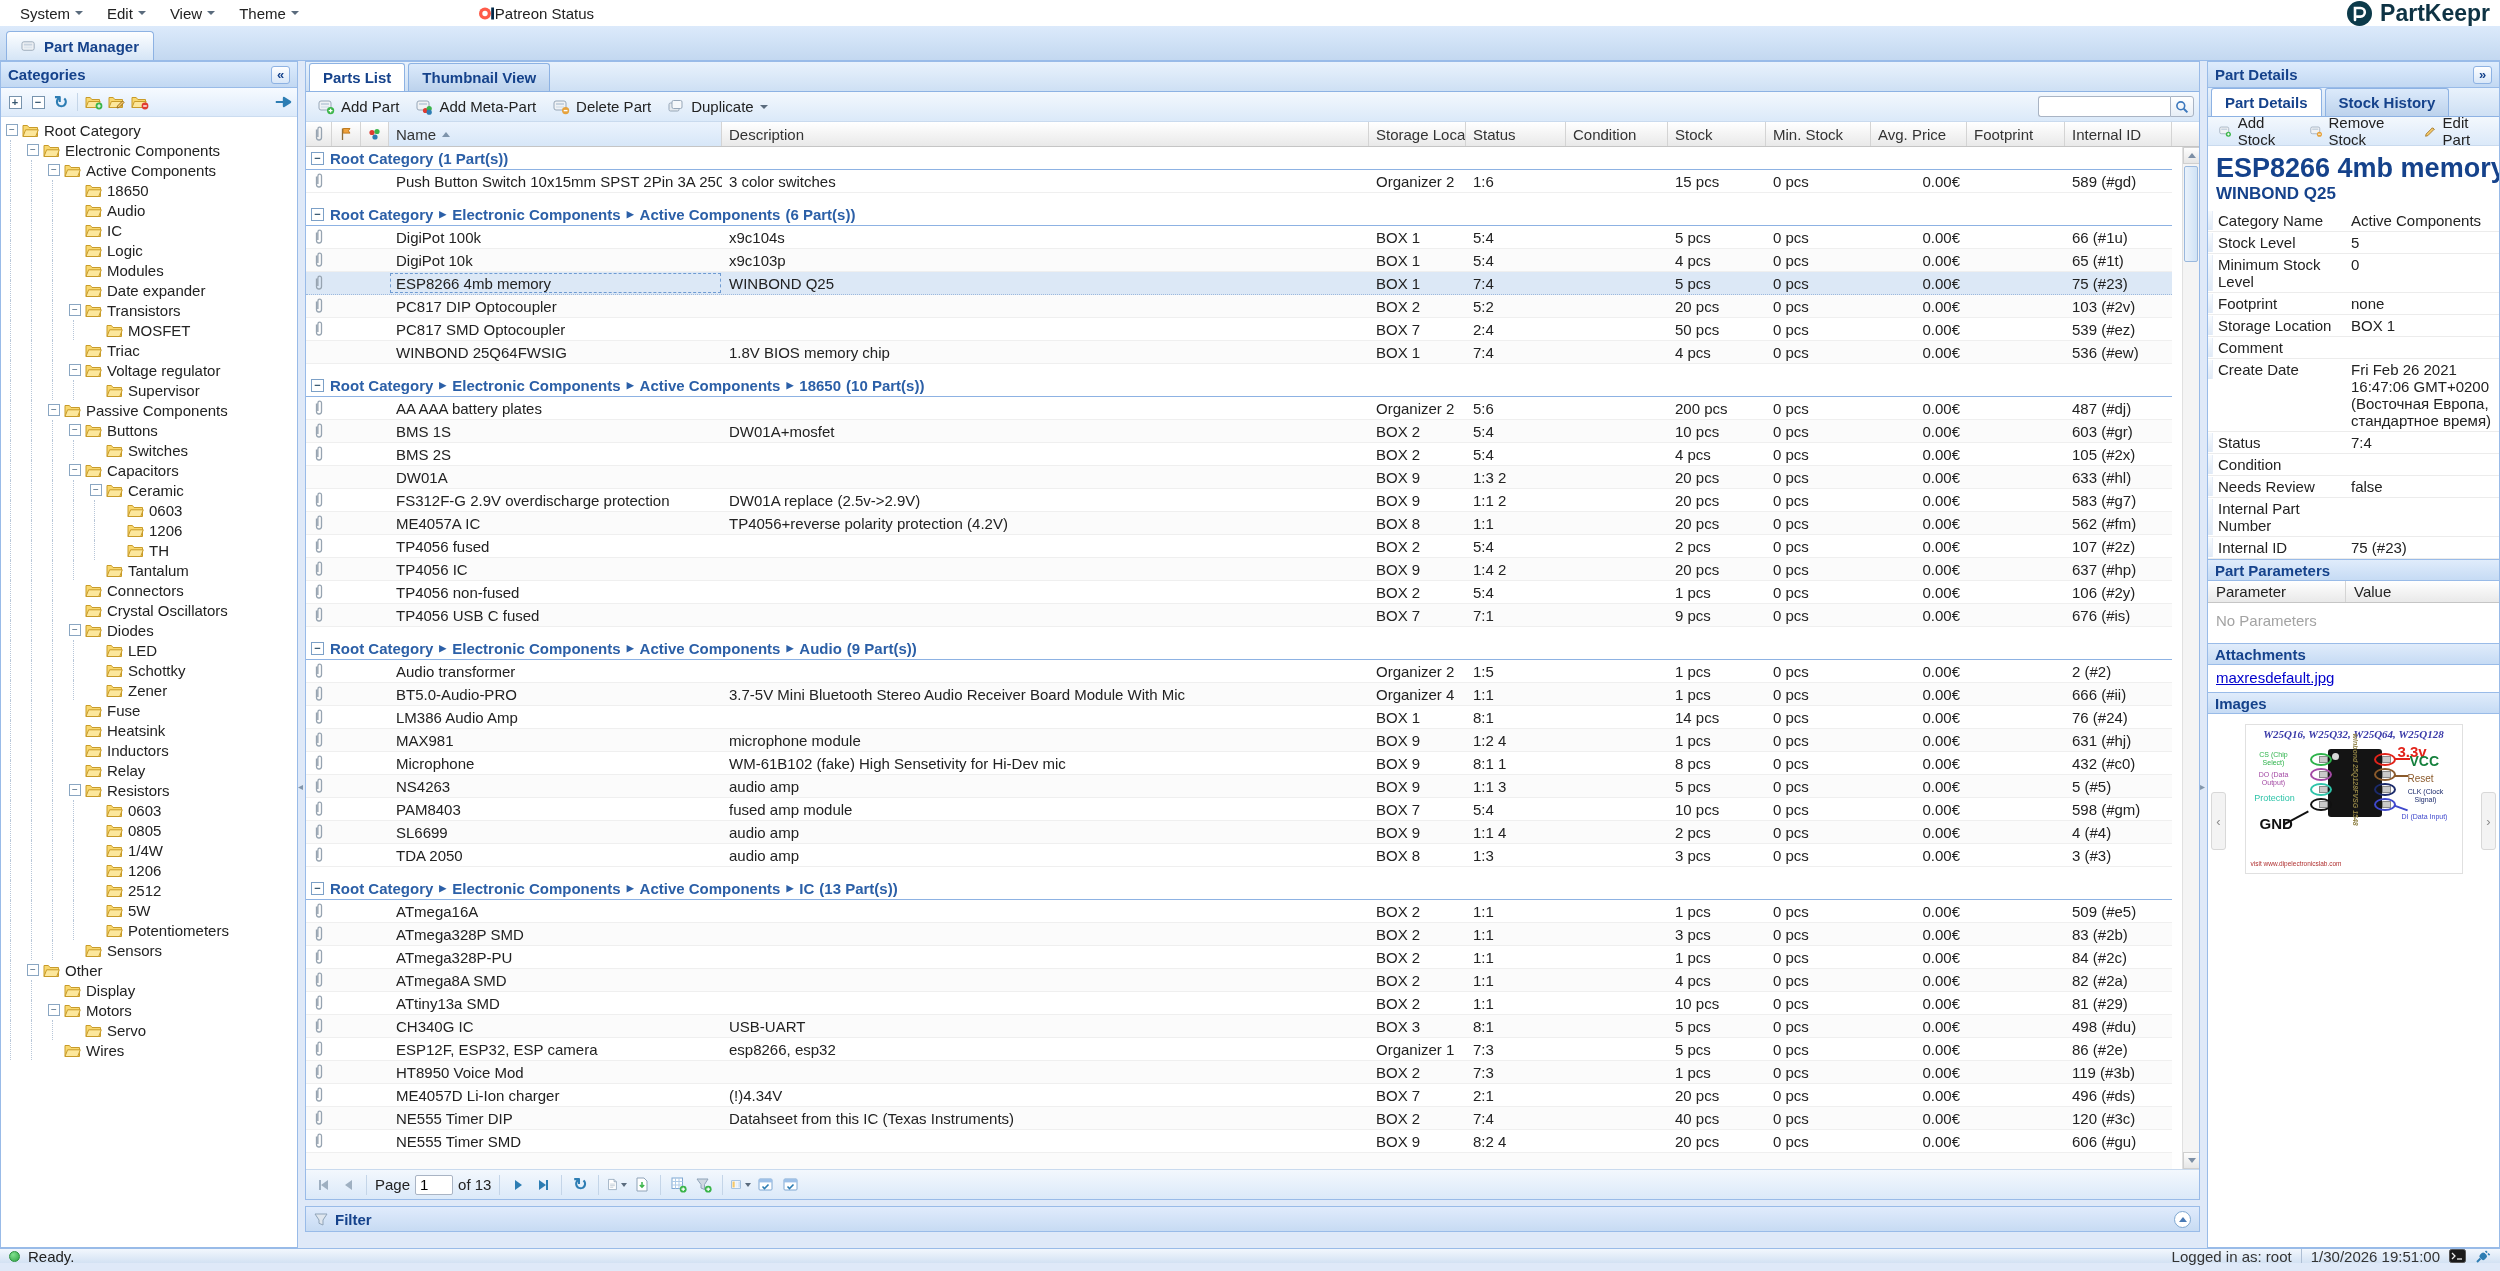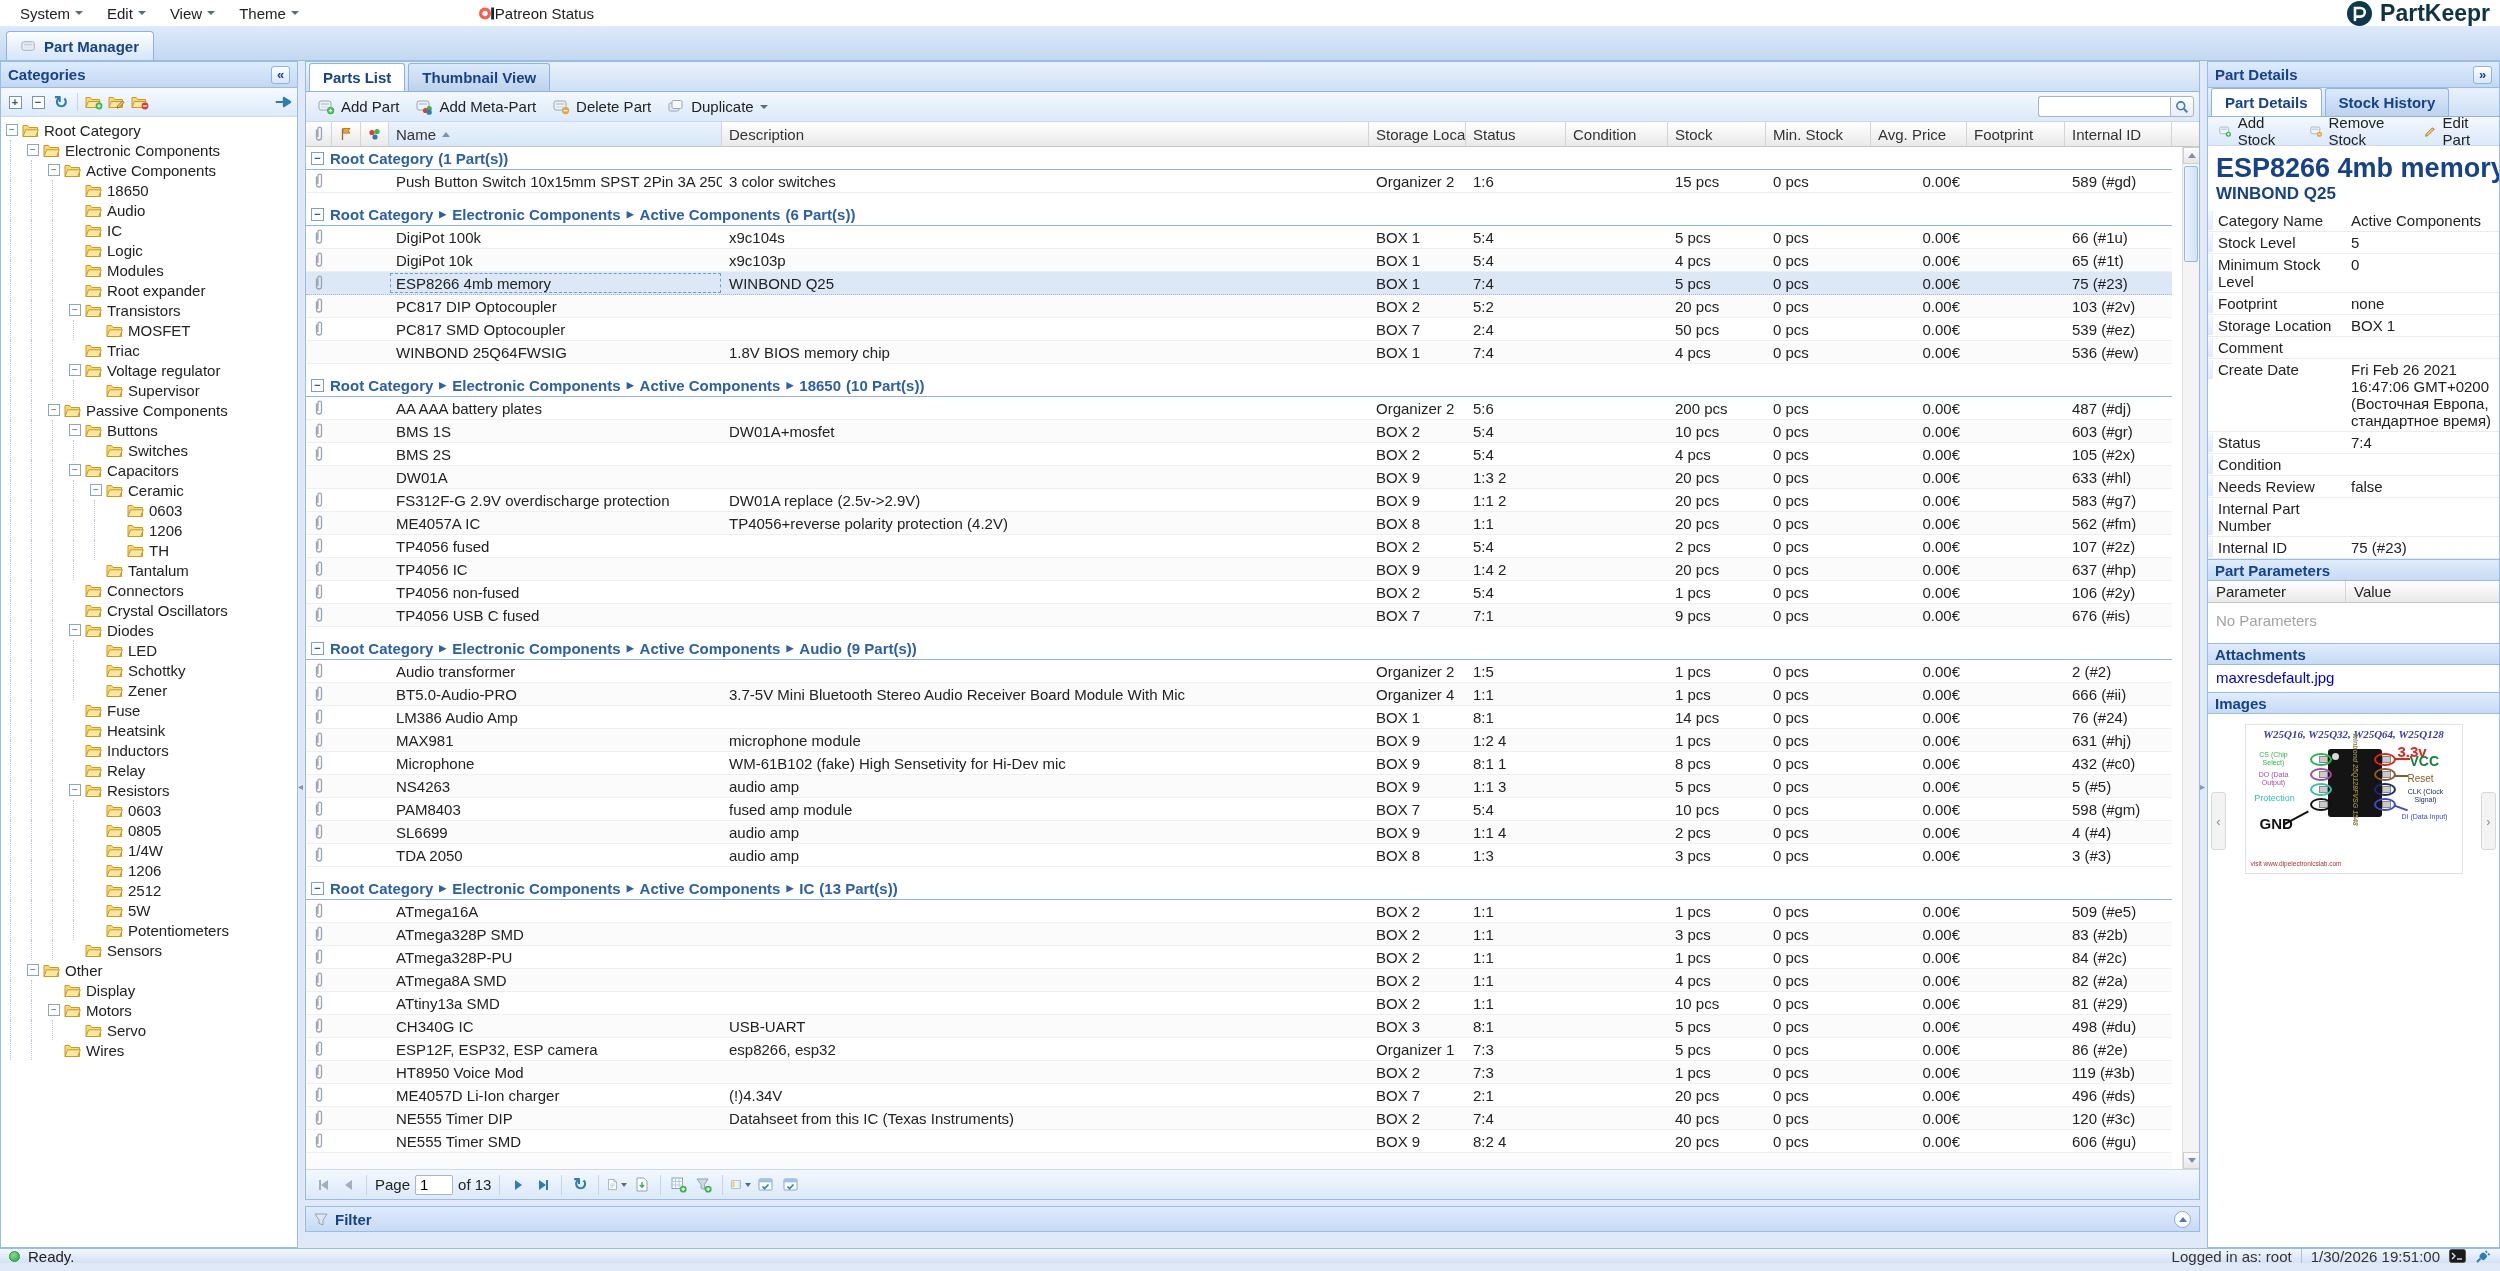--- a/index.html
+++ b/index.html
@@ -102,21 +102,21 @@
   .part-sub{padding:0 8px 6px;color:#15428b;font-weight:bold;font-size:17px}
   .frow{display:flex;border-bottom:1px solid #ececec;min-height:21px;align-items:flex-start}
   .flabel{flex:none;width:138px;padding:2px 4px 2px 10px;position:relative;color:#222}
   .flabel::before{content:"";position:absolute;left:0;top:1px;bottom:1px;width:4px;background:linear-gradient(#f7fafd,#dfe9f6);border-right:1px solid #e6edf7}
   .fvalue{flex:1;padding:2px 5px;word-wrap:break-word;min-width:0}
   .sect-hd{height:22px;background:linear-gradient(#e0ecfb,#c6dbf4);border-top:1px solid #99bbe8;border-bottom:1px solid #99bbe8;display:flex;align-items:center;padding:0 7px;color:#15428b;font-weight:bold}
   .param-head{height:22px;display:flex;background:linear-gradient(#fff,#e9e9e9);border-bottom:1px solid #c5c5c5}
   .param-head span{padding:2px 8px}
   .param-head .p1{width:138px;border-right:1px solid #d4d4d4}
   .noparams{color:#a3a3a3;padding:9px 8px 14px}
-  .attach-link{display:inline-block;margin:4px 8px 6px;color:#0000cc;cursor:pointer}
+  .attach-link{display:inline-block;margin:4px 8px 6px;color:#0000cc;text-decoration:underline;cursor:pointer}
   
   .imgarea{position:relative;height:238px;background:#fff;padding-top:10px}
   .imgnav{position:absolute;top:78px;width:15px;height:58px;background:#f3f3f3;border:1px solid #d8d8d8;border-radius:3px;display:flex;align-items:center;justify-content:center;color:#8a8a8a;font-size:13px;cursor:pointer}
   .imgnav.left{left:3px}.imgnav.right{right:3px}
   .imgcard{position:relative;margin:0 auto;width:218px;height:150px;border:1px solid #e0e0e0;background:#fff}
   .pintitle{position:absolute;top:3px;left:0;right:0;text-align:center;font-family:"Liberation Serif",serif;font-style:italic;font-weight:bold;font-size:11px;color:#3a3aa8;white-space:nowrap}
   .chip{position:absolute;left:82px;top:24px;width:54px;height:68px;background:#141414;border-radius:3px}
   .chipdot{position:absolute;left:86px;top:28px;width:7px;height:7px;border-radius:50%;background:#d8d8d8}
   .chiptext{position:absolute;left:64px;top:50px;width:90px;text-align:center;transform:rotate(90deg);font-size:7px;font-style:italic;font-weight:bold;color:#8f8145;white-space:nowrap}
   .pin{position:absolute;width:9px;height:7px;background:#c9c9c9;border:1px solid #8a8a8a}
@@ -341,21 +341,21 @@
           <span class="guide"></span>
           <span class="guide"></span>
           <span class="guide"></span>
           <span class="exp-sp"></span>
           <span>
             <svg width="17" height="14" viewBox="0 0 17 14">
               <path d="M1 2.5 h4.4 l1.6 2 H15.5 v9 H1 z" fill="#f9d86f" stroke="#c89b29"></path>
               <path d="M1 13.5 L3.6 6.8 H16.3 L13.7 13.5 z" fill="#fce79c" stroke="#c89b29"></path>
             </svg>
           </span>
-          <span class="tlabel">Root expander</span>
+          <span class="tlabel">Date expander</span>
         </div>
         <div class="tree-row">
           <span class="guide"></span>
           <span class="guide"></span>
           <span class="guide"></span>
           <span class="exp">−</span>
           <span>
             <svg width="17" height="14" viewBox="0 0 17 14">
               <path d="M1 2.5 h4.4 l1.6 2 H15.5 v9 H1 z" fill="#f9d86f" stroke="#c89b29"></path>
               <path d="M1 13.5 L3.6 6.8 H16.3 L13.7 13.5 z" fill="#fce79c" stroke="#c89b29"></path>

